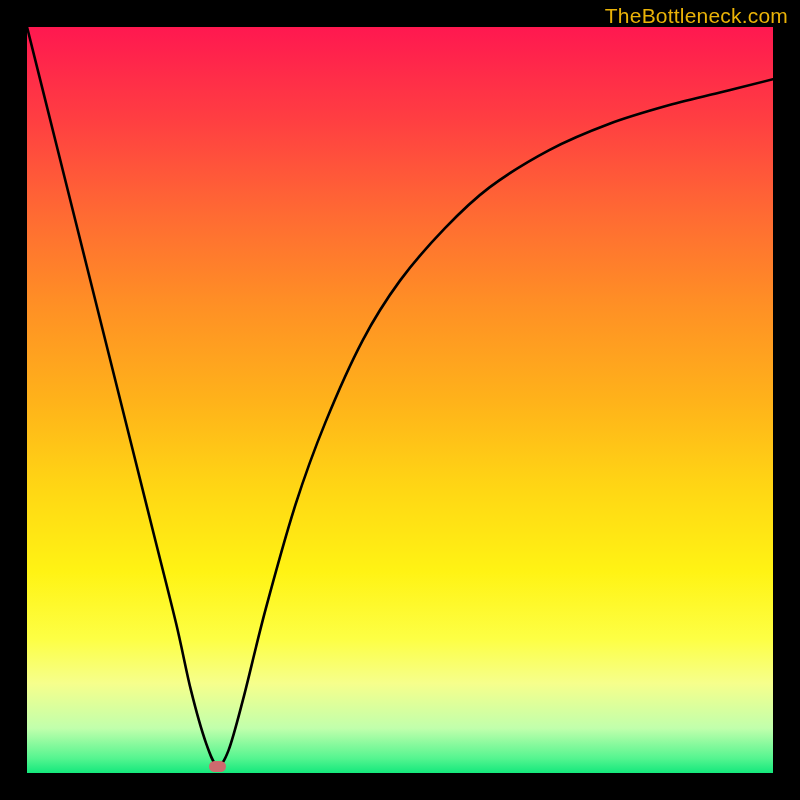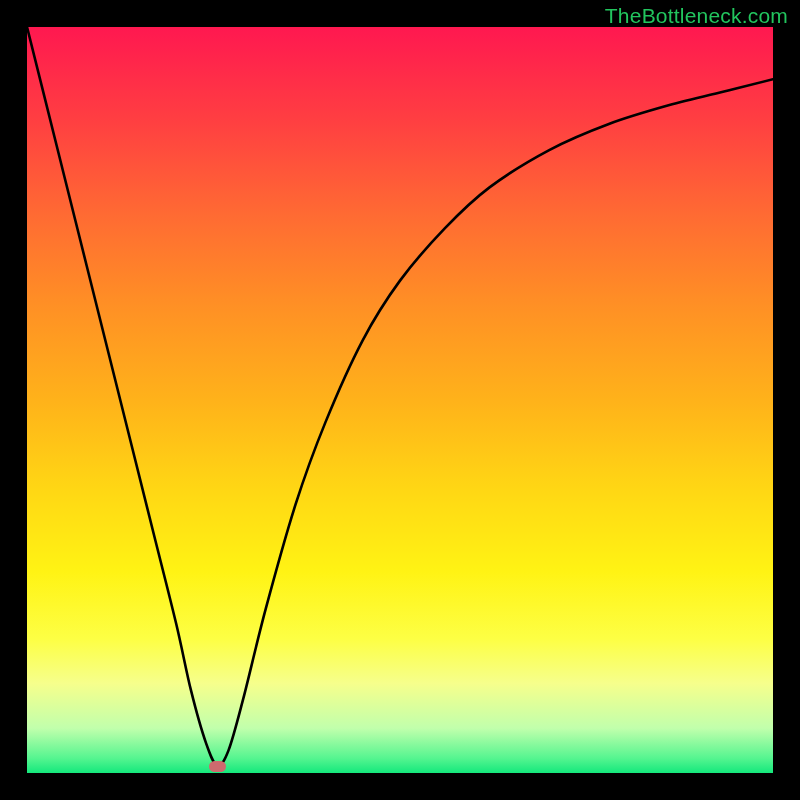--- a/index.html
+++ b/index.html
@@ -29,21 +29,21 @@
       #f6ff8c 88%,
       #c1ffac 94%,
       #56f590 98%,
       #14e87c 100%
     );
   }
   .watermark {
     position: absolute;
     top: 4px;
     right: 12px;
-    color: #22c55e;
+    color: #eab308;
     font-size: 21px;
     font-weight: 500;
     letter-spacing: 0.2px;
   }
   svg.curve {
     position: absolute;
     left: 0;
     top: 0;
     width: 746px;
     height: 746px;

